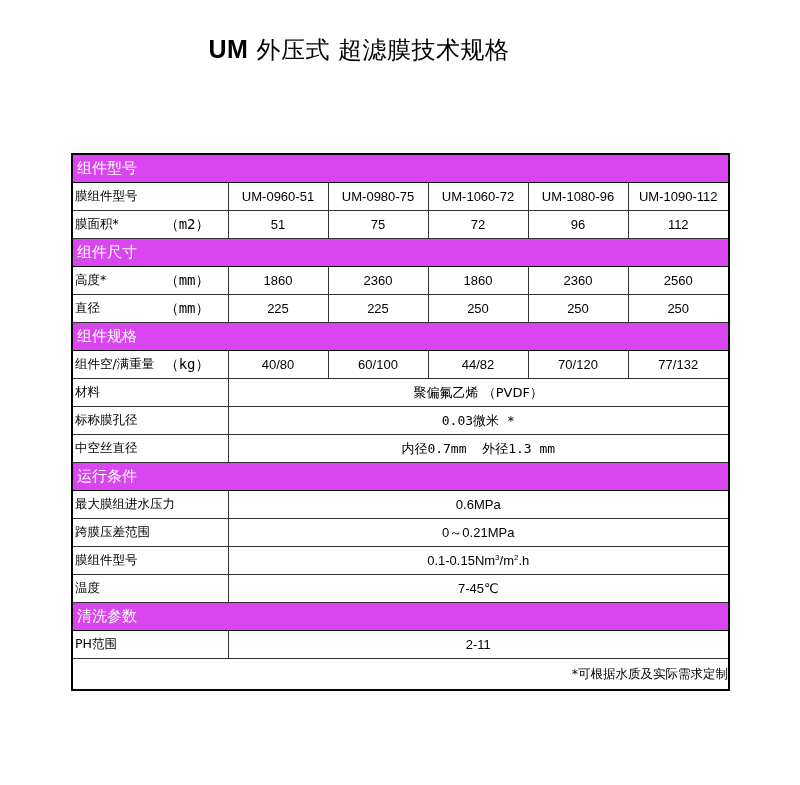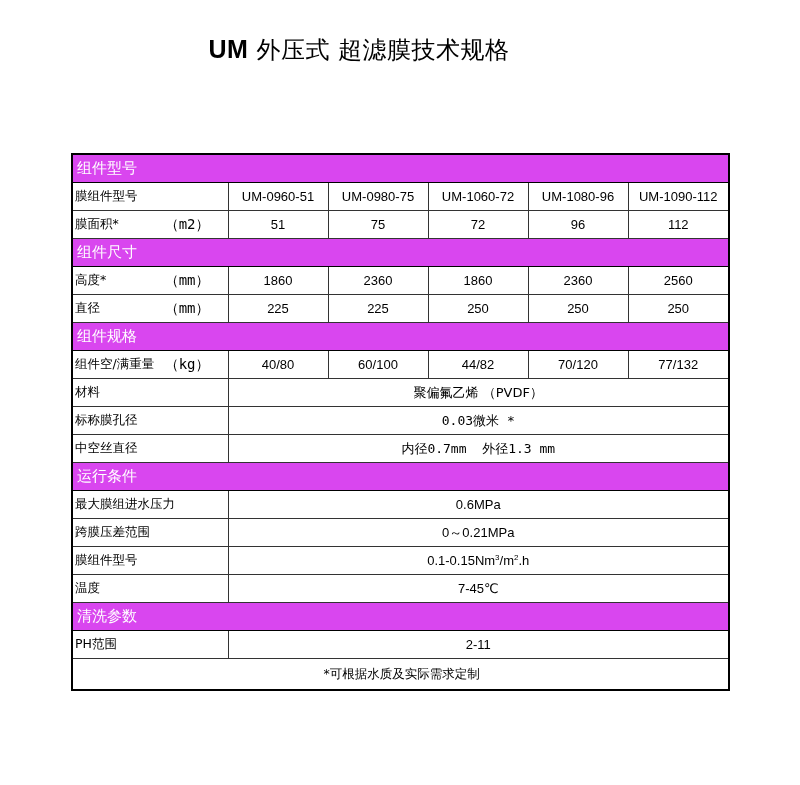--- a/index.html
+++ b/index.html
@@ -7,21 +7,21 @@
   .title { position:absolute; top:34px; left:0; width:718px; text-align:center; font-size:24px; font-weight:bold; letter-spacing:0.5px; font-family:"DejaVu Sans",sans-serif; }
   .title .um { font-family:"Liberation Sans",sans-serif; font-weight:900; font-size:25px; margin-right:8px; }
   .title .rest { font-weight:normal; }
   table.spec { position:absolute; left:71px; top:153px; width:657px; border-collapse:collapse; table-layout:fixed; border:2px solid #000; }
   table.spec td { border:1.5px solid #333; font-size:13px; padding:0; height:27px; text-align:center; vertical-align:middle; white-space:nowrap; }
   table.spec tr.sec td { background:#d946ef; color:#fff; text-align:left; font-size:15px; padding-left:4px; height:27px; font-family:"DejaVu Sans",sans-serif; border-color:#000; }
   table.spec td.lbl { text-align:left; padding-left:2px; font-family:"DejaVu Sans",sans-serif; font-size:12.5px; position:relative; }
   td.lbl .unit { position:absolute; right:18px; top:50%; transform:translateY(-50%); font-family:"DejaVu Sans Mono",monospace; font-size:14px; }
   td.mono { font-family:"DejaVu Sans Mono","DejaVu Sans",monospace; font-size:12px; }
   td.cjk { font-family:"DejaVu Sans",sans-serif; font-size:12.5px; }
-  table.spec tr.foot td { text-align:center; padding-left:2px; height:30px; font-family:"DejaVu Sans",sans-serif; font-size:12.5px; }
+  table.spec tr.foot td { text-align:right; padding-left:2px; height:30px; font-family:"DejaVu Sans",sans-serif; font-size:12.5px; }
   sup { font-size:8px; line-height:0; }
 </style>
 </head>
 <body>
 
 <div class="title">
   <span class="um">UM</span><span class="rest">外压式 超滤膜技术规格</span>
 </div>
 
 <table class="spec">

